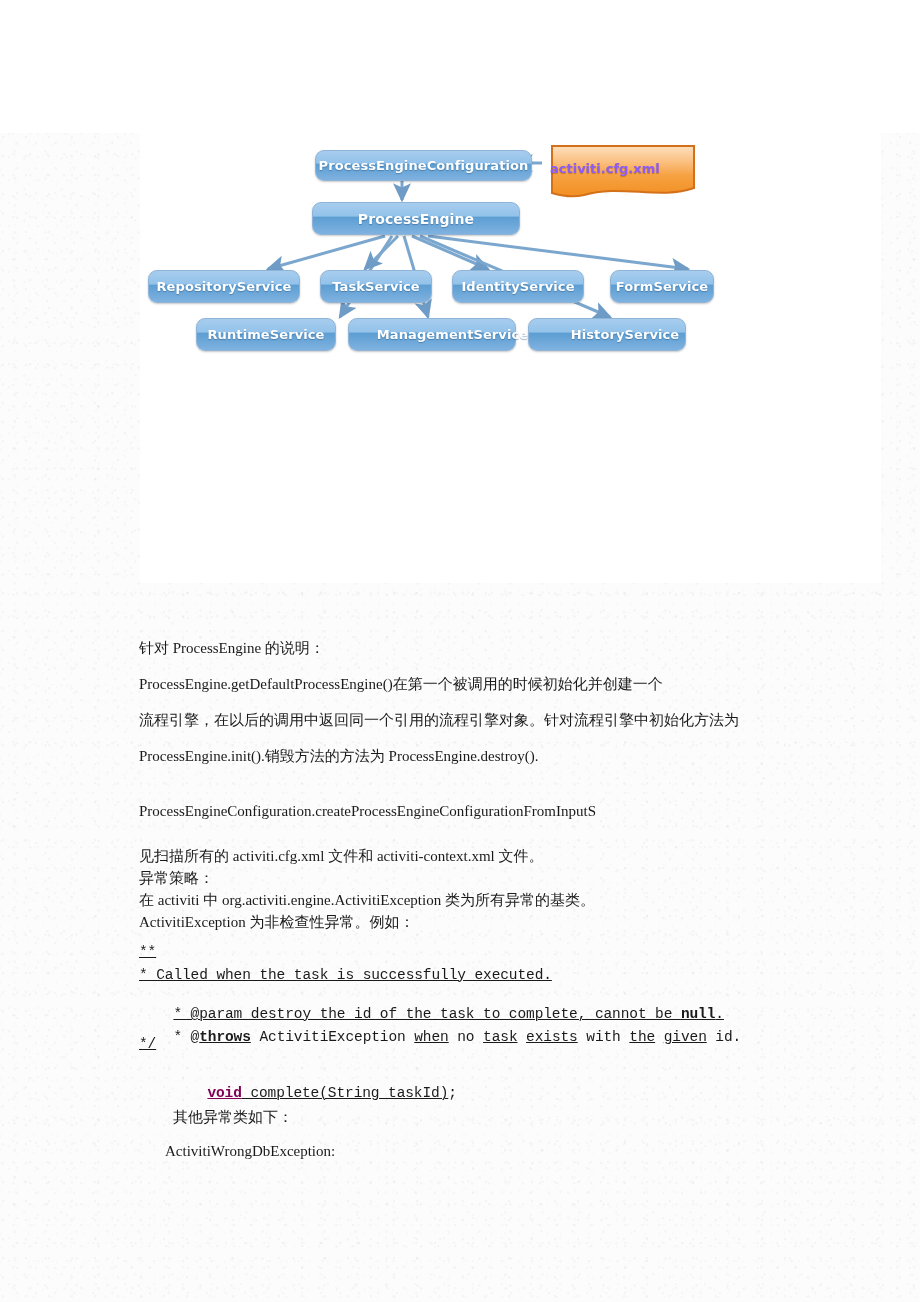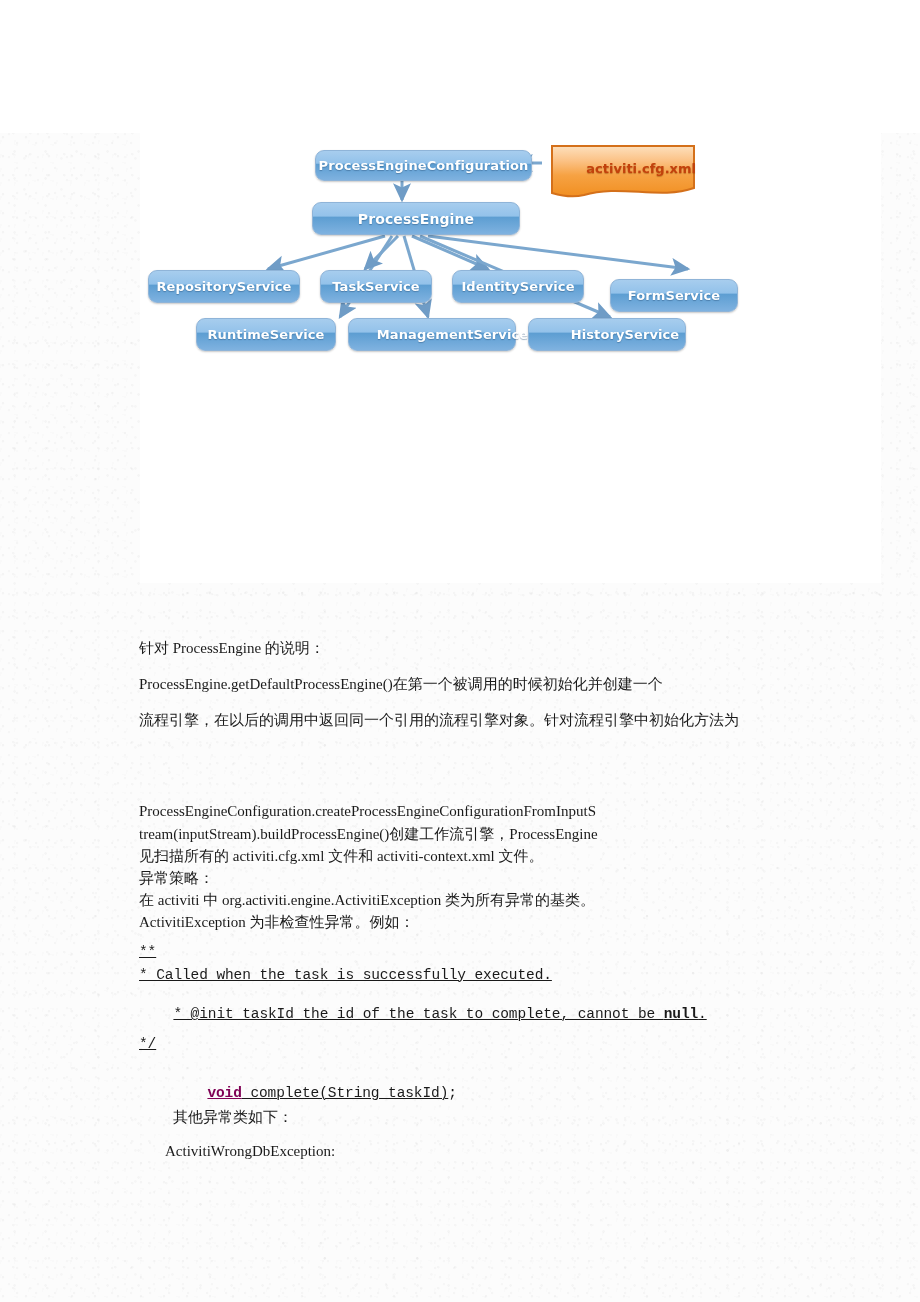--- a/index.html
+++ b/index.html
@@ -80,27 +80,27 @@
     justify-content: center;
     text-align: center;
     letter-spacing: 0.1px;
     text-shadow: 0 1px 1px rgba(40,80,120,0.45);
     z-index: 3;
   }
 
   .note-box {
     position: absolute;
     box-sizing: border-box;
-    color: #c2410c;
+    color: #8b5cf6;
     font-family: "DejaVu Sans", sans-serif;
     font-size: 13px;
     font-weight: 700;
     display: flex;
     align-items: center;
-    justify-content: flex-end;
+    justify-content: flex-start;
     text-shadow: 0 1px 1px rgba(150,80,10,0.5);
     z-index: 4;
   }
   .note-shape {
     position: absolute;
     left: 0; top: 0;
     width: 100%; height: 100%;
     z-index: -1;
   }
 
@@ -188,21 +188,21 @@
 
       <div class="svc-box" style="left:8px; top:137px; width:152px; height:33px;">
         <span>RepositoryService</span>
       </div>
       <div class="svc-box" style="left:180px; top:137px; width:112px; height:33px;">
         <span>TaskService</span>
       </div>
       <div class="svc-box" style="left:312px; top:137px; width:132px; height:33px;">
         <span>IdentityService</span>
       </div>
-      <div class="svc-box" style="left:470px; top:146px; width:128px; height:33px;">
+      <div class="svc-box" style="left:470px; top:137px; width:104px; height:33px;">
         <span>FormService</span>
       </div>
 
       <div class="svc-box" style="left:56px; top:185px; width:140px; height:33px;">
         <span>RuntimeService</span>
       </div>
       <div class="svc-box" style="left:208px; top:185px; width:168px; height:33px;padding-left:41px;">
         <span>ManagementService</span>
       </div>
       <div class="svc-box" style="left:388px; top:185px; width:158px; height:33px;padding-left:36px;">
@@ -211,41 +211,44 @@
 
     </div>
   </div>
 
   <div class="ptext cn" style="left:139px; top:639px;">针对 ProcessEngine 的说明：</div>
 
   <div class="ptext cn" style="left:139px; top:675px;">ProcessEngine.getDefaultProcessEngine()在第一个被调用的时候初始化并创建一个</div>
 
   <div class="ptext cn" style="left:139px; top:711px;">流程引擎，在以后的调用中返回同一个引用的流程引擎对象。针对流程引擎中初始化方法为</div>
 
+  <div class="ptext cn" style="left:139px; top:747px;">ProcessEngine.init().销毁方法的方法为 ProcessEngine.destroy().</div>
 
   <div class="ptext cn" style="left:139px; top:803px;">ProcessEngineConfiguration.createProcessEngineConfigurationFromInputS</div>
 
-  <div class="ptext cn" style="left:139px; top:825px;">tream(inputStream).buildProcessEngine()创建工作流引擎，ProcessEngine</div>
 
   <div class="ptext cn" style="left:139px; top:847px;">见扫描所有的 activiti.cfg.xml 文件和 activiti-context.xml 文件。</div>
 
   <div class="ptext cn" style="left:139px; top:869px;">异常策略：</div>
 
   <div class="ptext cn" style="left:139px; top:891px;">在 activiti 中 org.activiti.engine.ActivitiException 类为所有异常的基类。</div>
 
   <div class="ptext cn" style="left:139px; top:913px;">ActivitiException 为非检查性异常。例如：</div>
 
   <div class="ptext mono u" style="left:139px; top:944px;">**</div>
 
   <div class="ptext mono u" style="left:139px; top:967px;">* Called when the task is successfully executed.</div>
 
   <div class="ptext mono" style="left:139px; top:990px;">
-    <span class="u">* @init taskId the id of the task to complete, cannot be </span><span class="u bold">null</span><span class="u">.</span>
-  </div>
-
+    <span class="u">* @param destroy the id of the task to complete, cannot be </span><span class="u bold">null</span><span class="u">.</span>
+  </div>
+
+  <div class="ptext mono" style="left:139px; top:1013px;">
+    <span>* @</span><span class="u bold">throws</span><span> ActivitiException </span><span class="u">when</span><span> no </span><span class="u">task</span><span> </span><span class="u">exists</span><span> with </span><span class="u">the</span><span> </span><span class="u">given</span><span> id.</span>
+  </div>
 
   <div class="ptext mono u" style="left:139px; top:1036px;">*/</div>
 
   <div class="ptext mono" style="left:173px; top:1069px;">
     <span class="kw u">void</span><span class="u"> complete(String taskId)</span><span>;</span>
   </div>
 
   <div class="ptext cn" style="left:173px; top:1108px;">其他异常类如下：</div>
 
   <div class="ptext cn" style="left:165px; top:1143px;">ActivitiWrongDbException:</div>

